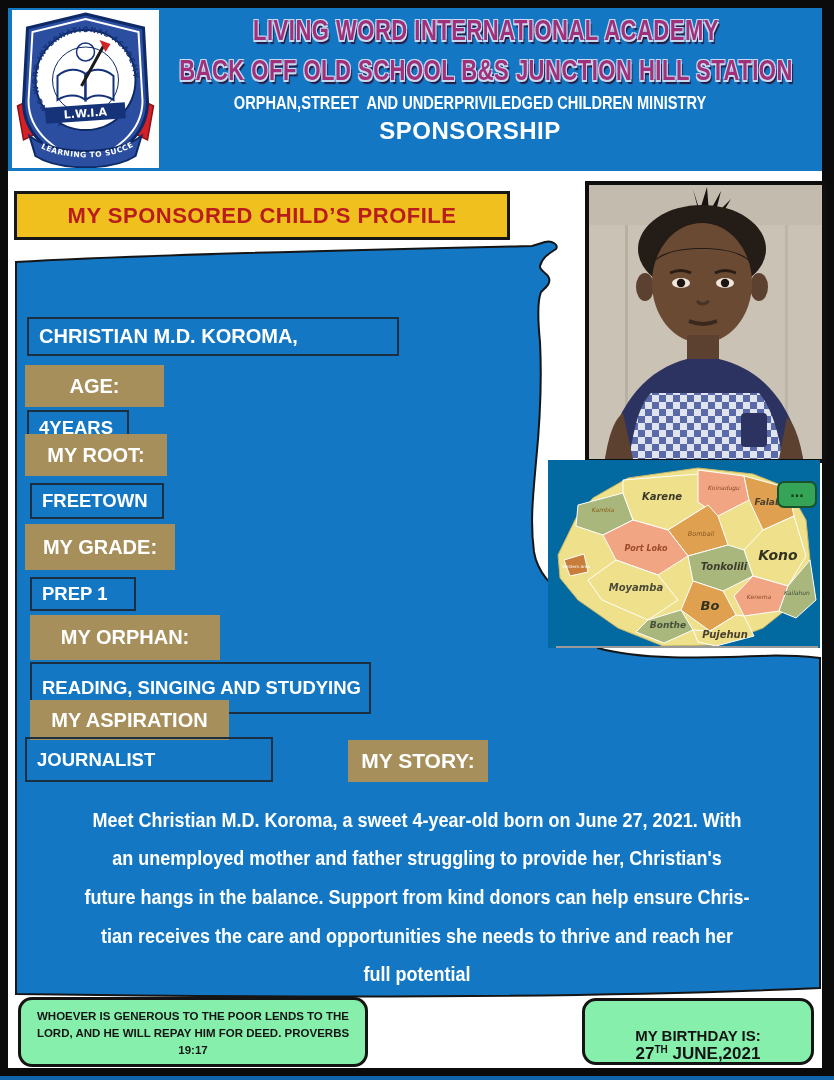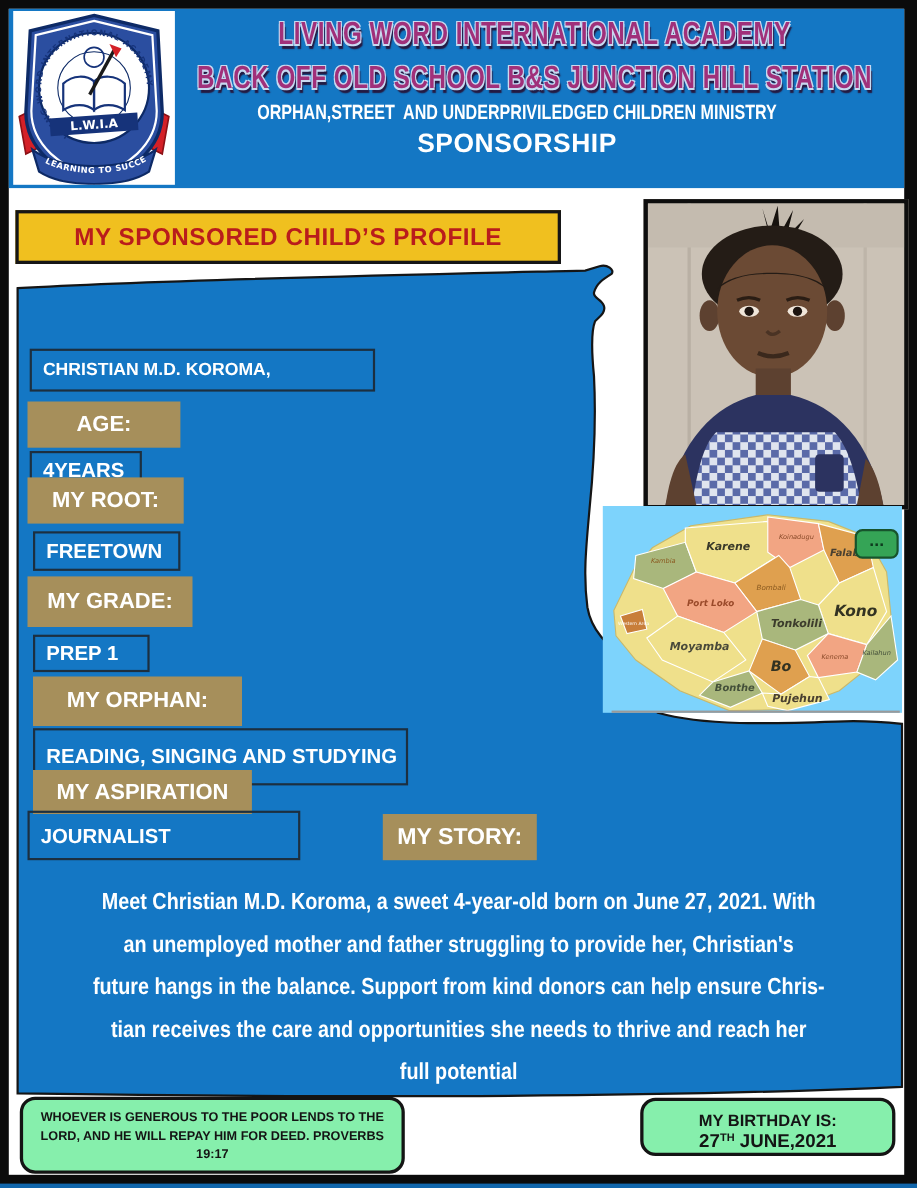--- a/index.html
+++ b/index.html
@@ -33,27 +33,27 @@
   }
   
   .tanbox{background:#A68F5B;color:#fff;font-weight:bold;font-size:20px;text-align:center;display:flex;align-items:center;justify-content:center;}
   
   .valbox{border:2px solid #1c2f40;color:#fff;font-weight:bold;font-size:18.5px;display:flex;align-items:center;padding-left:10px;box-sizing:border-box;white-space:nowrap;}
   
   .story{left:20px;top:801px;width:794px;text-align:center;color:#fff;font-weight:bold;font-size:18px;line-height:33px;transform:scaleY(1.17);transform-origin:50% 0;}
   
   .ybox{background:#86efac;border:3px solid #141414;border-radius:14px;color:#141414;font-weight:bold;text-align:center;box-sizing:border-box;}
   .verse{left:18px;top:997px;width:350px;height:70px;font-size:11.5px;line-height:17px;padding-top:8px;}
-  .bday{left:582px;top:998px;width:232px;height:53px;font-size:15px;padding-top:10px;}
+  .bday{left:582px;top:998px;width:232px;height:67px;font-size:15px;padding-top:26px;}
   .bday .d2{font-size:17px;}
   .bday sup{font-size:10px;}
   
   .photo{left:585px;top:181px;width:233px;height:274px;border:4px solid #0e0e0e;background:#CBC2B6;box-sizing:content-box;}
   
-  .mapbox{left:548px;top:460px;width:272px;height:188px;background:#7dd3fc;}
+  .mapbox{left:548px;top:460px;width:272px;height:188px;background:#0369a1;}
   .map-underline{left:556px;top:646px;width:262px;height:2px;background:#9a9a9a;}
   .more-btn{
     left:777px;top:481px;width:40px;height:27px;background:#35A456;border:2px solid #17532c;border-radius:7px;
     color:#0e3b1e;font-weight:bold;font-size:16px;text-align:center;line-height:18px;box-sizing:border-box;cursor:pointer;
   }
   svg text{font-family:"DejaVu Sans",sans-serif;}
 </style>
 </head>
 <body>
 
@@ -121,21 +121,21 @@
     </svg>
   </div>
 
   <div class="abs title-line t1">LIVING WORD INTERNATIONAL ACADEMY</div>
   <div class="abs title-line t2">BACK OFF OLD SCHOOL B&amp;S JUNCTION HILL STATION</div>
   <div class="abs subtitle">ORPHAN,STREET  AND UNDERPRIVILEDGED CHILDREN MINISTRY</div>
   <div class="abs sponsorship">SPONSORSHIP</div>
 
   <div class="abs banner">MY SPONSORED CHILD’S PROFILE</div>
 
-  <div class="abs valbox" style="left:27px;top:317px;width:314px;height:39px;font-size:16px;">CHRISTIAN M.D. KOROMA,</div>
+  <div class="abs valbox" style="left:27px;top:317px;width:372px;height:39px;font-size:20px;">CHRISTIAN M.D. KOROMA,</div>
 
   <div class="abs tanbox" style="left:25px;top:365px;width:139px;height:42px;text-align:right;">AGE:</div>
   <div class="abs valbox" style="left:27px;top:410px;width:102px;height:36px;">4YEARS</div>
 
   <div class="abs tanbox" style="left:25px;top:434px;width:142px;height:42px;">MY ROOT:</div>
   <div class="abs valbox" style="left:30px;top:483px;width:134px;height:36px;">FREETOWN</div>
 
   <div class="abs tanbox" style="left:25px;top:524px;width:150px;height:46px;">MY GRADE:</div>
   <div class="abs valbox" style="left:30px;top:577px;width:106px;height:34px;">PREP 1</div>
 

